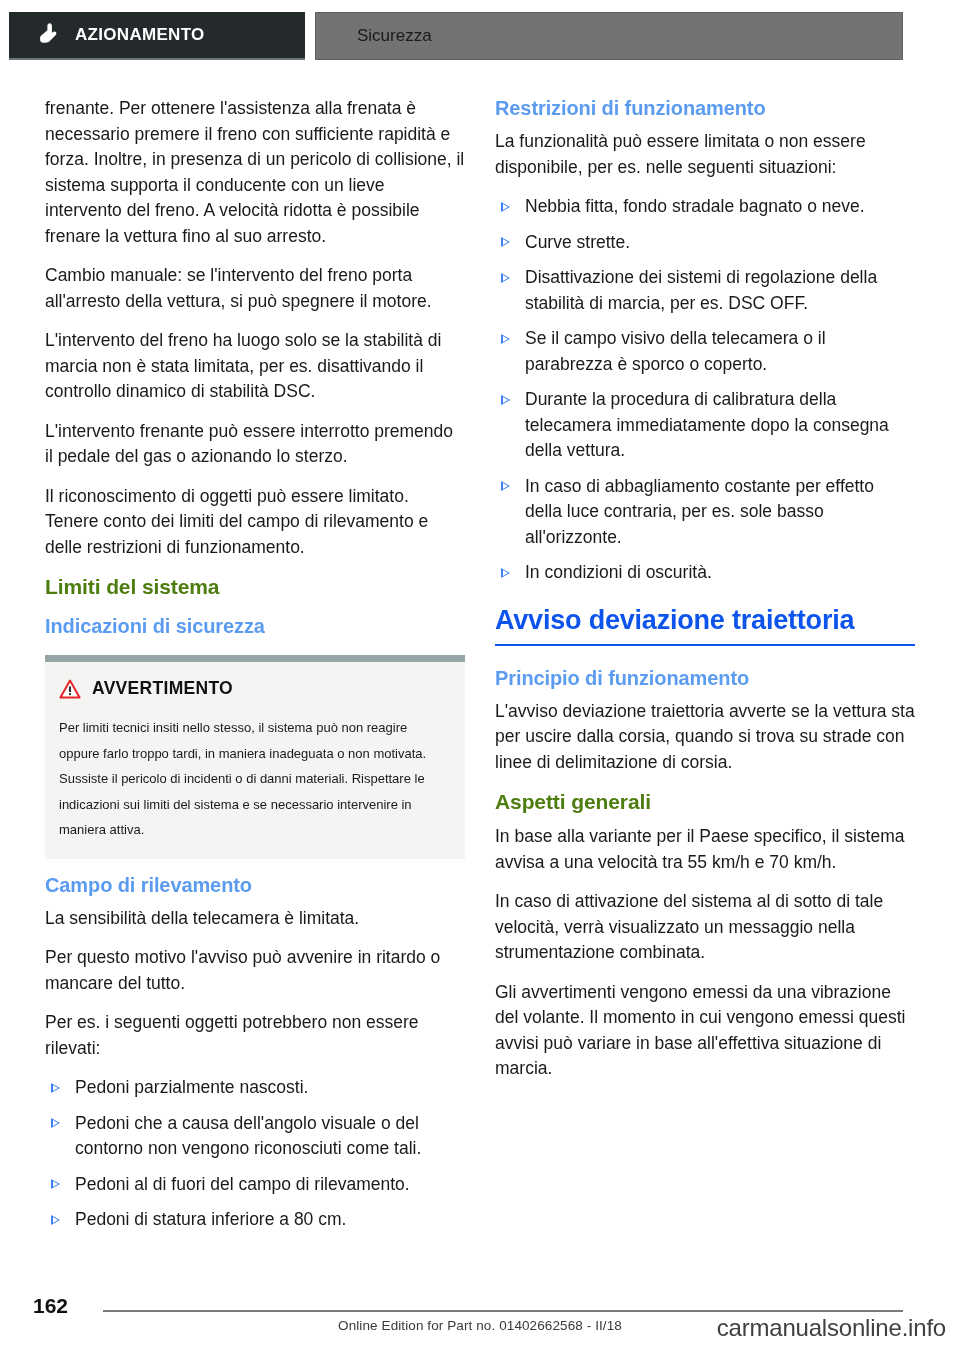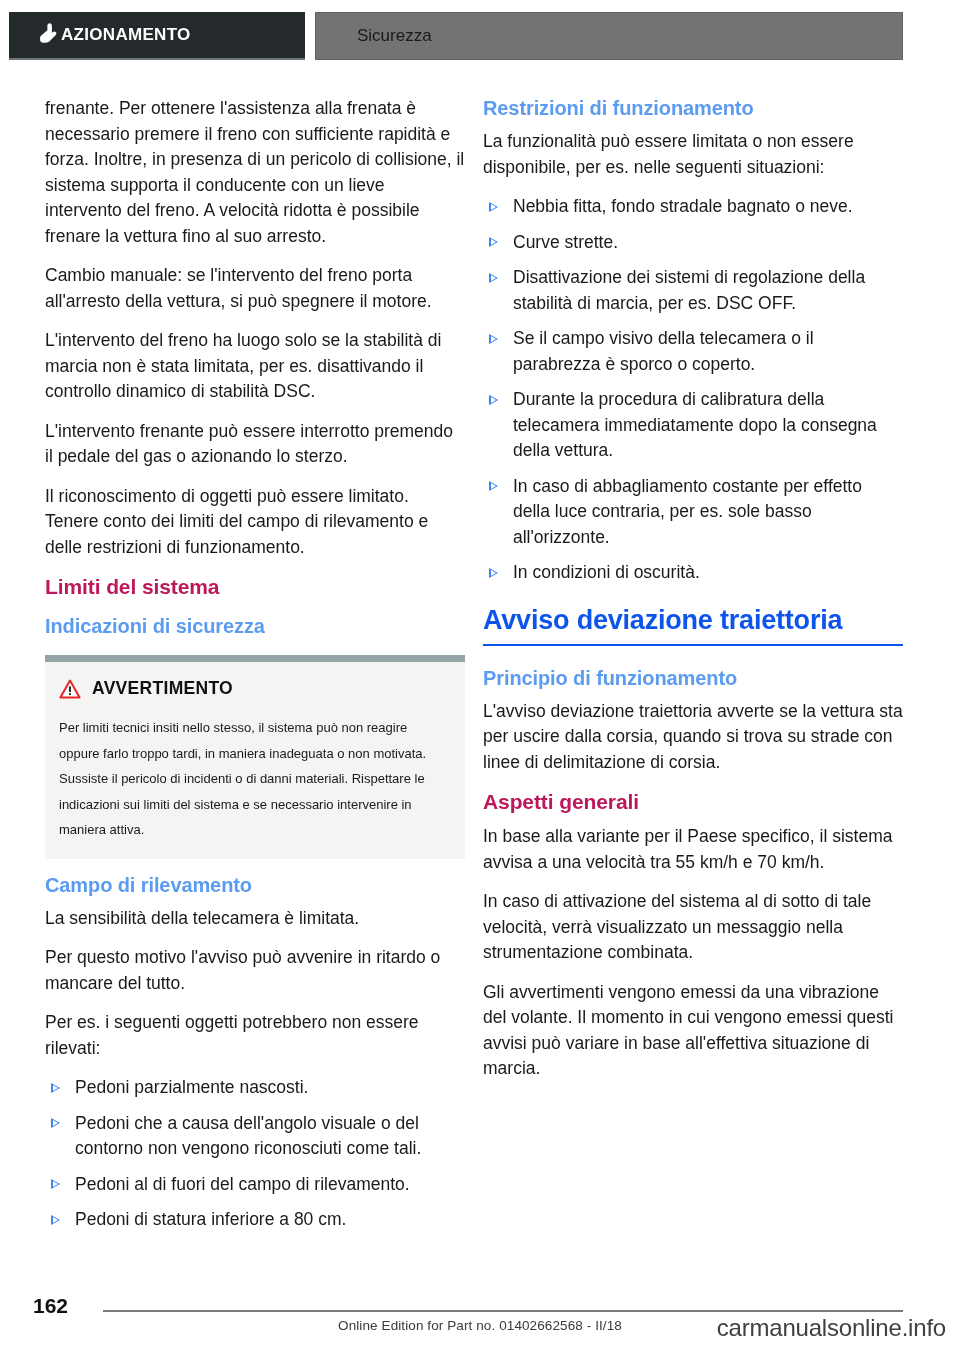--- a/index.html
+++ b/index.html
@@ -21,20 +21,21 @@
     height: 48px;
     display: flex;
     align-items: stretch;
   }
   .tab-active {
     width: 296px;
     margin-left: 9px;
     background: #24292b;
     display: flex;
     align-items: center;
+    gap: 14px;
     padding-left: 28px;
     border-bottom: 2px solid #6f7578;
   }
   .tab-active .label {
     color: #ffffff;
     font-weight: bold;
     font-size: 17px;
     letter-spacing: .3px;
   }
   .hand-icon { width: 24px; height: 26px; display: block; }
@@ -58,21 +59,21 @@
     position: absolute;
     top: 96px; left: 12px;
     width: 960px;
     display: flex;
   }
   .col {
     width: 420px;
     padding: 0;
   }
   .col-left  { margin-left: 33px; }
-  .col-right { margin-left: 18px; }
+  .col-right { margin-left: 30px; }
 
   
   p.body {
     margin: 0 0 14px 0;
     font-size: 17.5px;
     line-height: 25.5px;
     color: #1a1a1a;
   }
   h1.chapter {
     margin: 18px 0 6px 0;
@@ -85,21 +86,21 @@
   .chapter-rule {
     height: 2px;
     background: #0d54ec;
     margin: 8px 0 20px 0;
   }
   h2.sec {
     margin: 14px 0 9px 0;
     font-size: 21px;
     line-height: 26px;
     font-weight: bold;
-    color: #be185d;
+    color: #4d7c0f;
     letter-spacing: -.1px;
   }
   h3.sub {
     margin: 14px 0 8px 0;
     font-size: 20px;
     line-height: 25px;
     font-weight: bold;
     color: #5b9bf0;
     letter-spacing: -.1px;
   }

